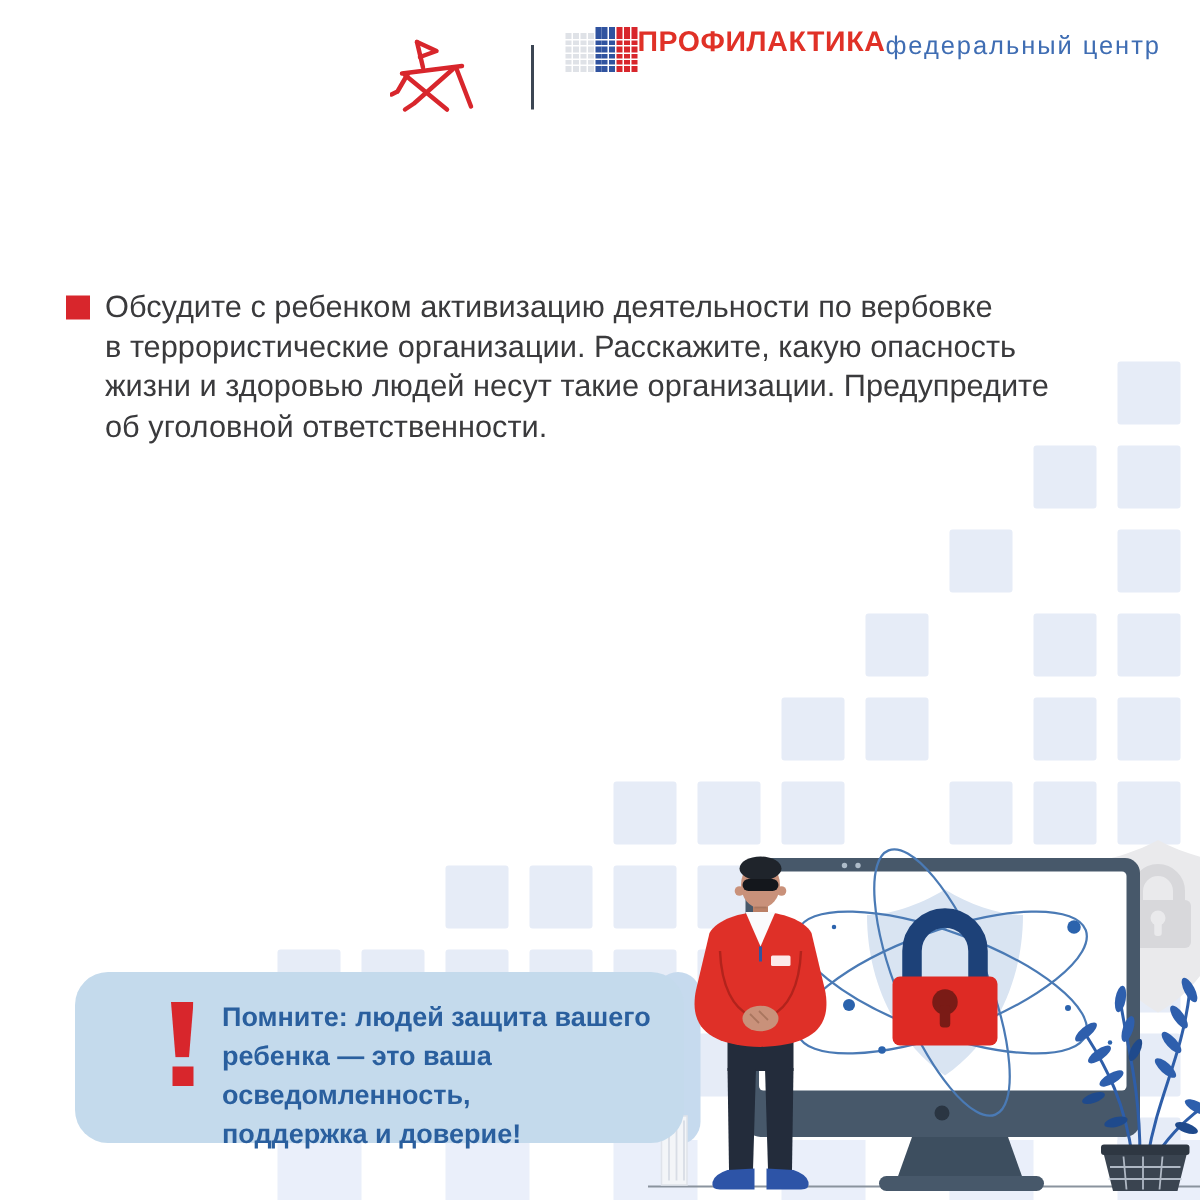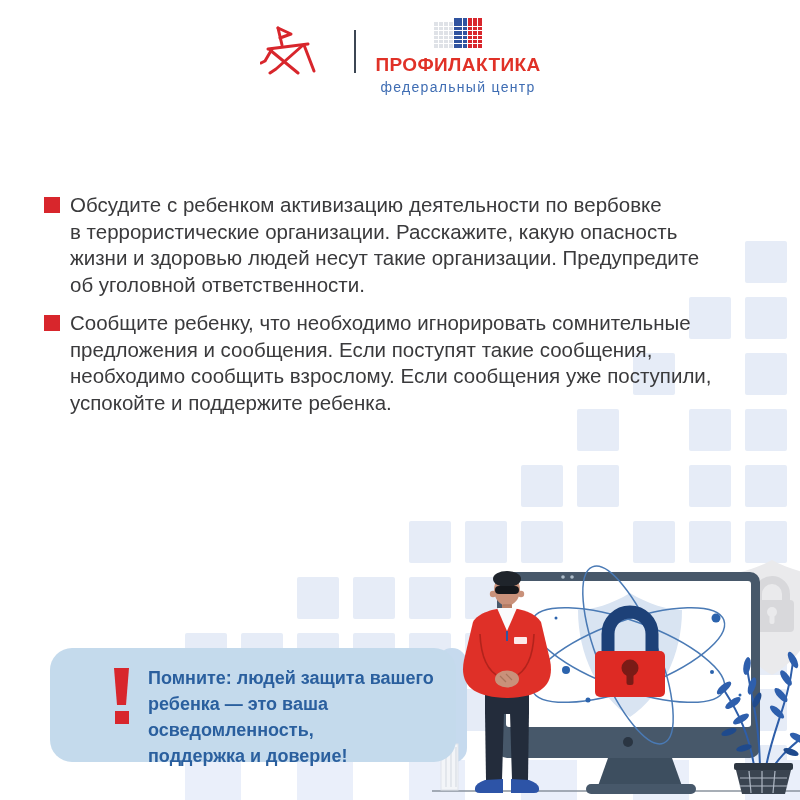--- a/index.html
+++ b/index.html
@@ -6,25 +6,25 @@
   #page{position:relative;width:800px;height:800px;background:#ffffff;overflow:hidden;
         font-family:"Liberation Sans","DejaVu Sans",sans-serif;}
   
   #pattern,#bars{position:absolute;inset:0;z-index:0;}
   .pat-sq{position:absolute;width:42px;height:42px;background:var(--pattern_blue,#e6ecf7);border-radius:2px;}
   .bot-bar{position:absolute;width:56px;height:40px;top:760px;background:#eaeffa;}
   
   #header{position:absolute;top:0;left:0;width:800px;height:98px;background:#fff;z-index:2;}
   #chair-logo{position:absolute;left:260px;top:25px;}
   #logo-divider{position:absolute;left:354px;top:30px;width:2px;height:43px;background:#3c4653;}
-  #brand{position:absolute;left:377px;top:18px;width:162px;display:flex;flex-direction:column;align-items:center;}
+  #brand{position:absolute;left:377px;top:18px;width:162px;display:flex;flex-direction:row;align-items:flex-start;}
   #logo-grid{display:grid;grid-template-columns:repeat(10,4px);grid-auto-rows:3.5px;gap:0.9px;margin-bottom:6px;}
   .lg-cell{width:4px;height:3.5px;}
   #brand-name{font-size:19px;font-weight:bold;color:var(--brand_red,#e03127);letter-spacing:.4px;white-space:nowrap;}
-  #brand-sub{font-size:14px;color:var(--brand_blue,#3f6db3);letter-spacing:1.3px;margin-top:3px;white-space:nowrap;}
+  #brand-sub{font-size:17px;color:var(--brand_blue,#3f6db3);letter-spacing:1.3px;margin-top:3px;white-space:nowrap;}
   
   #banner{position:absolute;top:98px;left:0;width:800px;height:65px;background:var(--banner_red,#d8262c);
           z-index:2;display:flex;align-items:center;justify-content:center;}
   #banner .t{color:#fff;font-weight:bold;font-size:26px;letter-spacing:-0.3px;white-space:nowrap;}
   
   #tips{position:absolute;left:44px;top:192px;width:716px;z-index:2;}
   .tip{display:flex;margin-bottom:12px;}
   .tip .marker{flex:0 0 16px;width:16px;height:16px;background:var(--bullet_red,#d8262c);margin-top:5px;}
   .tip .txt{margin-left:10px;font-size:20.5px;line-height:26.5px;color:var(--body_text,#3a3a3c);white-space:pre-line;}
   
@@ -196,27 +196,20 @@
 
 
   <div id="tips">
     <div class="tip">
       <div class="marker"></div>
       <div class="txt">Обсудите с ребенком активизацию деятельности по вербовке
 в террористические организации. Расскажите, какую опасность
 жизни и здоровью людей несут такие организации. Предупредите
 об уголовной ответственности.</div>
     </div>
-    <div class="tip">
-      <div class="marker"></div>
-      <div class="txt">Сообщите ребенку, что необходимо игнорировать сомнительные
-предложения и сообщения. Если поступят такие сообщения,
-необходимо сообщить взрослому. Если сообщения уже поступили,
-успокойте и поддержите ребенка.</div>
-    </div>
   </div>
 
   <svg id="illu" width="380" height="240" viewBox="420 560 380 240">
 
     <g>
       <path d="M772,560 C790,570 812,575 824,575 C824,620 804,657 772,675 C740,657 720,620 720,575 C732,575 754,570 772,560 Z" fill="#eaeaec"></path>
       <path d="M758,602 v-8 a14,14 0 0 1 28,0 v8" stroke="#d8d8db" stroke-width="8" fill="none"></path>
       <rect x="750" y="600" width="44" height="32" rx="4" fill="#d8d8db"></rect>
       <circle cx="772" cy="612" r="5" fill="#eaeaec"></circle>
       <rect x="769.5" y="613" width="5" height="11" rx="2" fill="#eaeaec"></rect>

